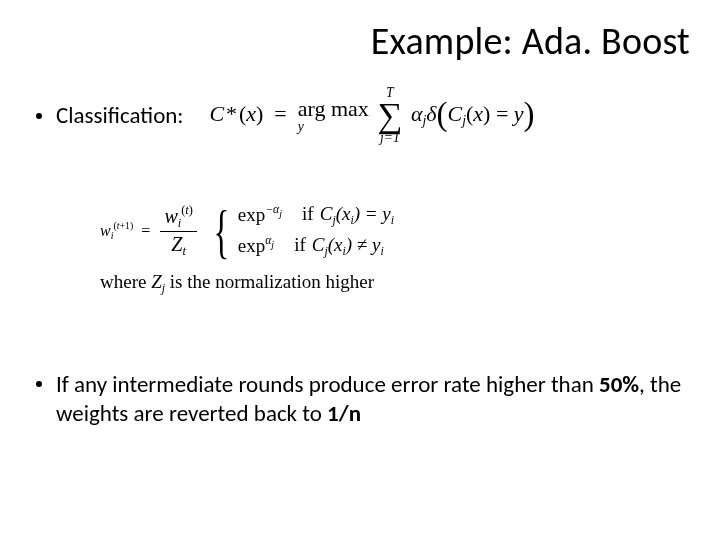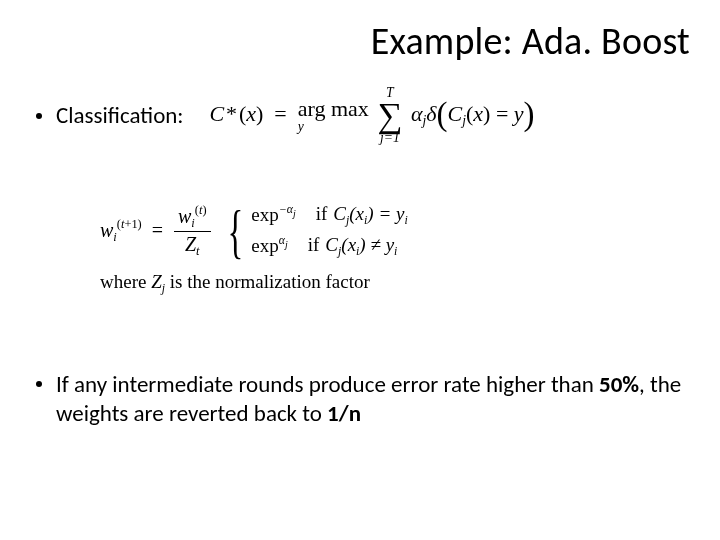--- a/index.html
+++ b/index.html
@@ -154,21 +154,21 @@
       </span>
       <span>α</span><span class="sub">j</span><span>δ</span><span class="bigparen">(</span><span>C</span><span class="sub">j</span><span class="up">(</span><span>x</span><span class="up">)</span>&nbsp;<span class="up">=</span>&nbsp;<span>y</span><span class="bigparen">)</span>
     </span>
   </div>
 
   <div class="gap-big"></div>
 
 
   <div class="weight-block">
     <div class="weight-row">
-      <span class="formula" style="font-size:20px;">
+      <span class="formula" style="font-size:16px;">
         <span>w</span><span class="sub">i</span><span class="sup"><span class="up">(</span><span style="font-style:italic;">t</span><span class="up">+1)</span></span>
         &nbsp;<span class="up">=</span>&nbsp;
       </span>
       <span class="frac">
         <span class="num"><span>w</span><span class="sub">i</span><span class="sup"><span class="up">(</span><span style="font-style:italic;">t</span><span class="up">)</span></span></span>
         <span class="bar"></span>
         <span class="den"><span>Z</span><span class="sub">t</span></span>
       </span>
       <span class="brace">{</span>
       <span class="cases">
@@ -176,21 +176,21 @@
           <span><span class="up" style="font-style:normal;">exp</span><span class="sup"><span>−α</span><span class="sub" style="font-size:0.85em;">j</span></span></span>
           <span class="cond"><span class="if">if</span><span>C</span><span class="sub">j</span><span class="up">(</span><span>x</span><span class="sub">i</span><span class="up">)</span>&nbsp;<span class="up">=</span>&nbsp;<span>y</span><span class="sub">i</span></span>
         </span>
         <span class="case-row">
           <span><span class="up" style="font-style:normal;">exp</span><span class="sup"><span>α</span><span class="sub" style="font-size:0.85em;">j</span></span></span>
           <span class="cond"><span class="if">if</span><span>C</span><span class="sub">j</span><span class="up">(</span><span>x</span><span class="sub">i</span><span class="up">)</span>&nbsp;<span class="up">≠</span>&nbsp;<span>y</span><span class="sub">i</span></span>
         </span>
       </span>
     </div>
     <div class="where">
-      <span>where </span><span class="var"><span>Z</span><span class="sub">j</span></span><span> is the normalization factor</span>
+      <span>where </span><span class="var"><span>Z</span><span class="sub">j</span></span><span> is the normalization higher</span>
     </div>
   </div>
 
   <div class="gap-huge"></div>
 
   <div class="bullet-row" style="align-items:flex-start;">
     <span class="bullet-dot" style="margin-top:11px;"></span>
     <span class="bullet-text">
       <span>If any intermediate rounds produce error rate higher than </span><span class="bold">50%</span><span>, the weights are reverted back to </span><span class="bold">1/n</span>
     </span>

